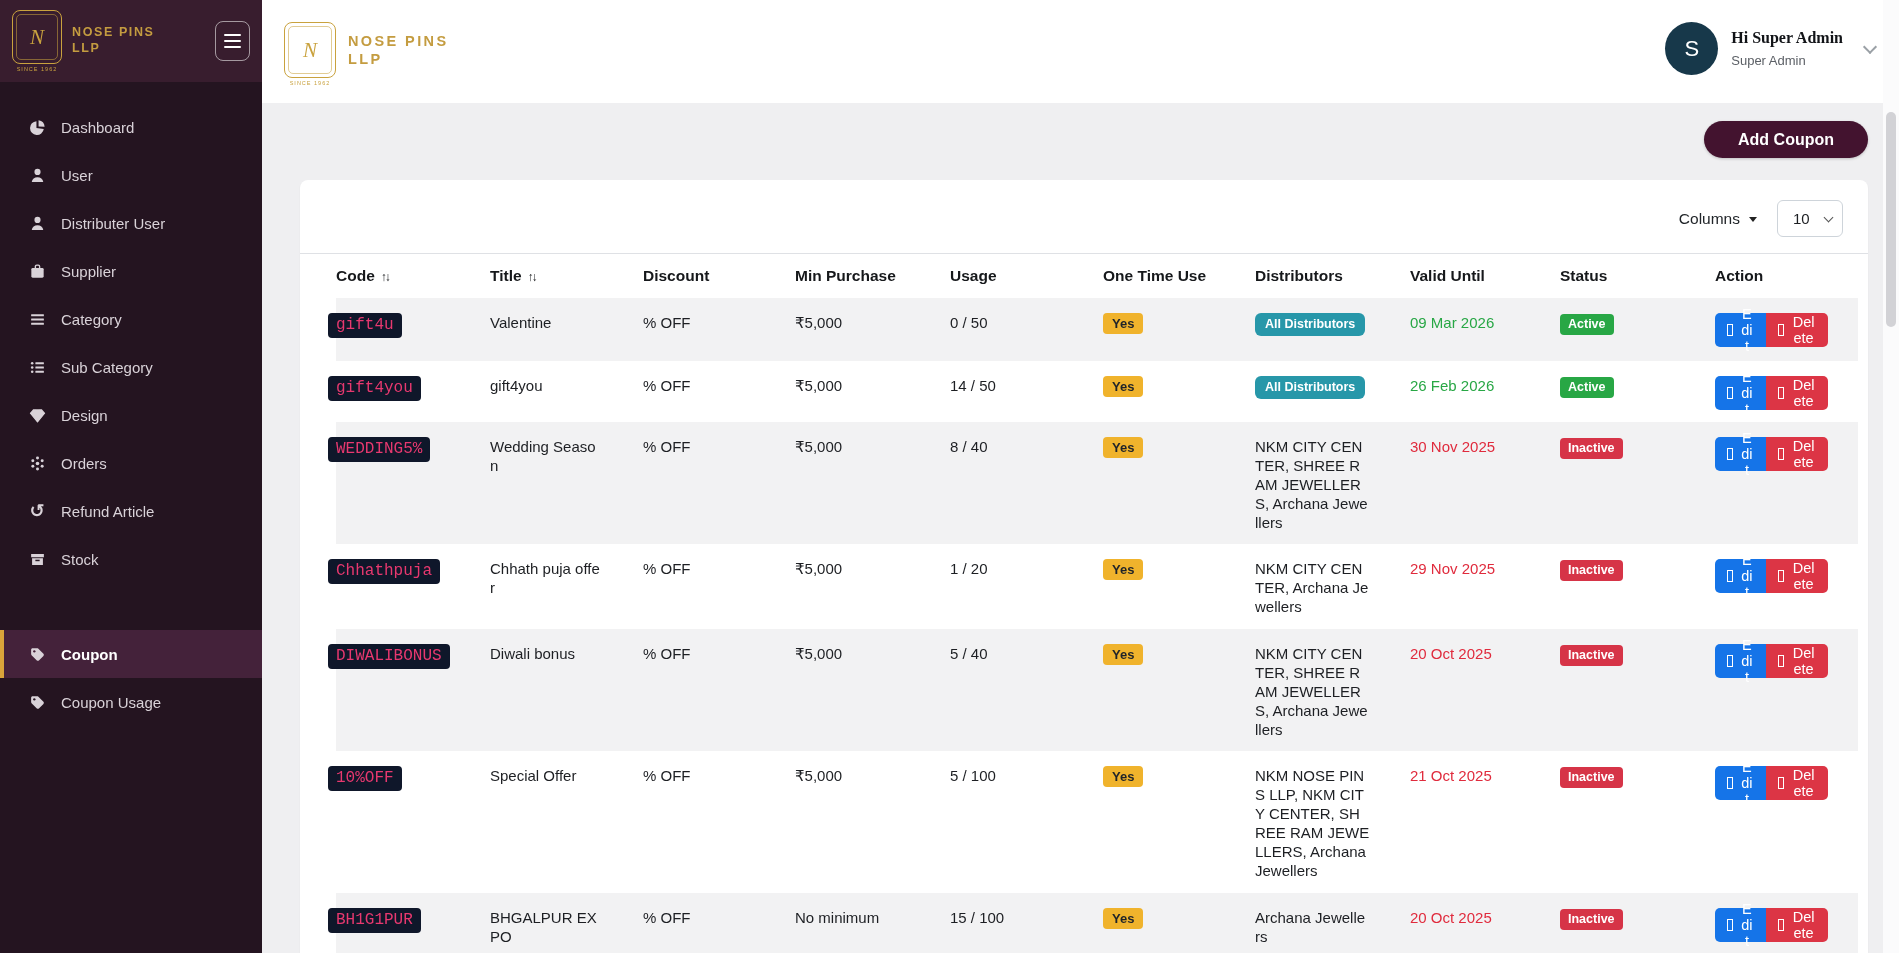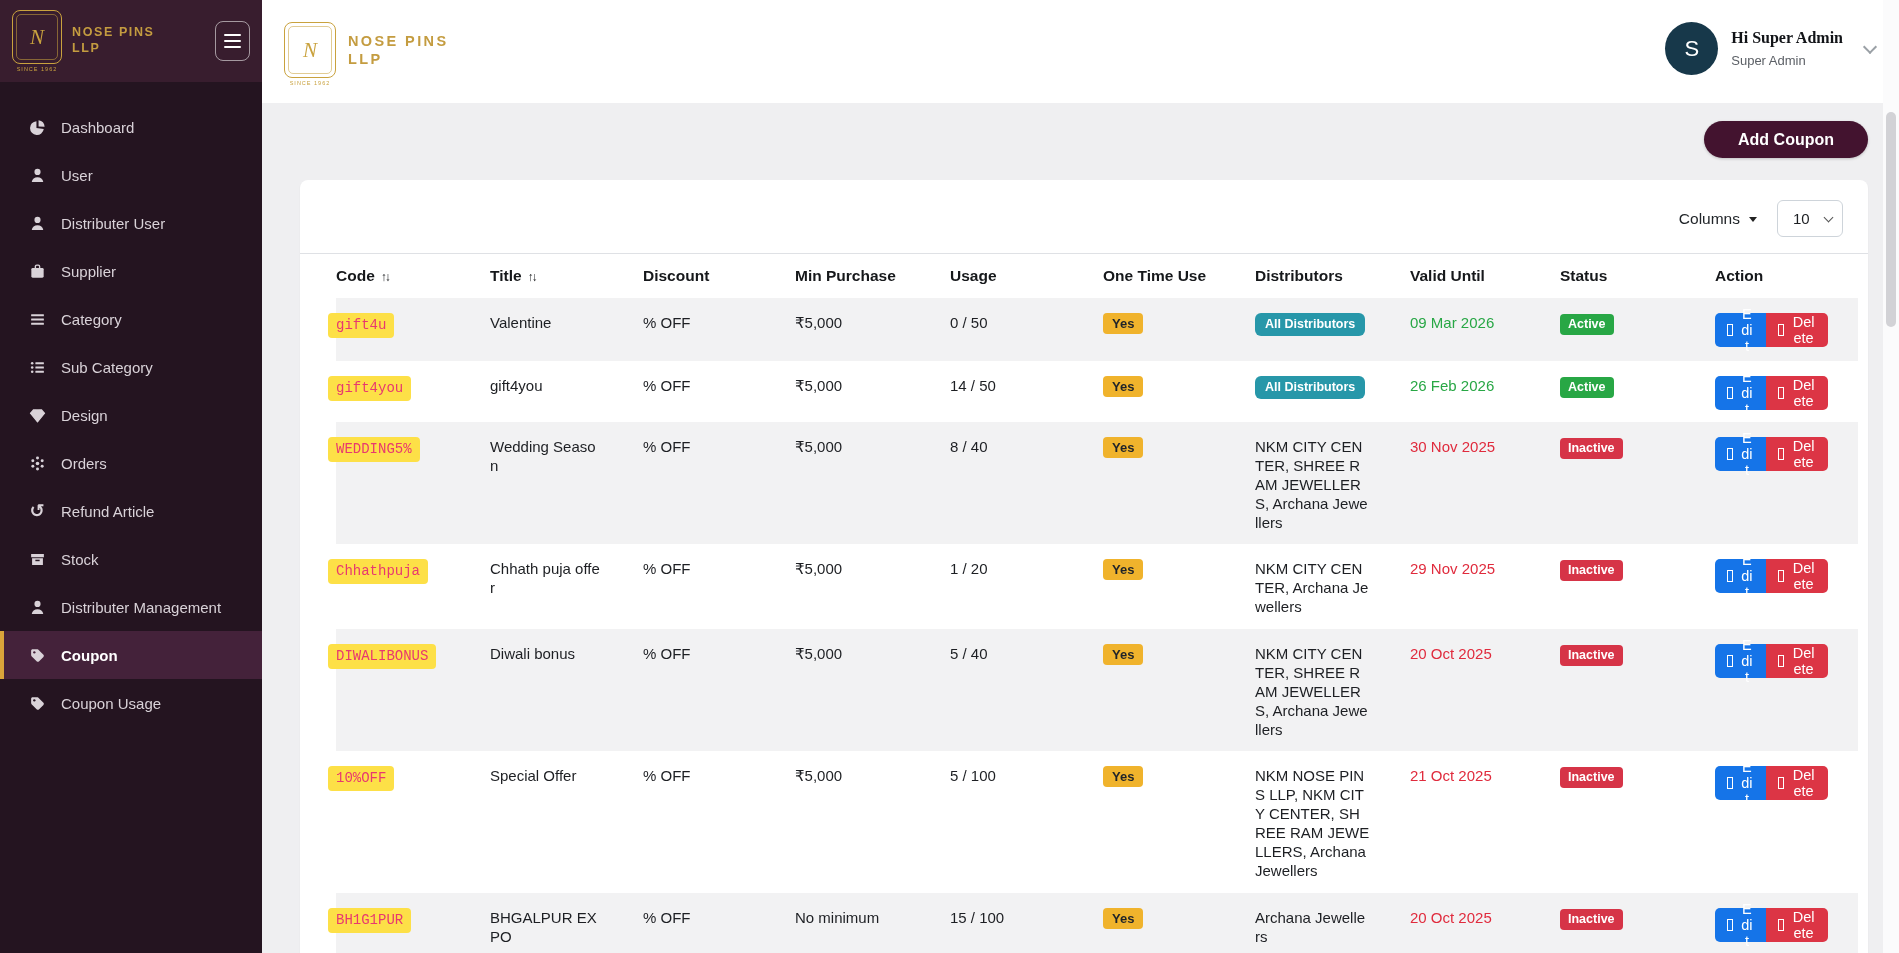--- a/index.html
+++ b/index.html
@@ -15,21 +15,21 @@
   .emblem .mono{font-family:"Liberation Serif","DejaVu Serif",serif;font-style:italic;font-size:21px;color:#c9a23e;}
   .emblem-wrap{display:flex;flex-direction:column;align-items:center;}
   .emblem-tag{font-size:5.5px;color:#c9a23e;letter-spacing:1px;margin-top:2px;white-space:nowrap;}
   .brand-text{margin-left:10px;color:#c49c40;font-weight:bold;font-size:12.5px;letter-spacing:1.6px;line-height:1.25;}
   .burger{margin-left:auto;width:35px;height:40px;border:1px solid rgba(255,255,255,.55);border-radius:8px;background:transparent;display:flex;flex-direction:column;justify-content:center;align-items:center;gap:3.5px;cursor:pointer;}
   .burger i{display:block;width:17px;height:2.5px;background:#fff;border-radius:2px;}
   .nav{padding-top:21px;}
   .nav-item{height:48px;display:flex;align-items:center;padding-left:28px;cursor:pointer;color:#d9d2d8;font-size:15px;}
   .nav-item .nico{width:18px;height:18px;margin-right:15px;display:flex;align-items:center;justify-content:center;color:#d9d2d8;flex:0 0 auto;}
   .nav-item .nico svg{width:17px;height:17px;fill:currentColor;}
-  .nav-item.active{background:#44223a;border-left:4px solid #d9a43a;padding-left:24px;color:#fff;font-weight:bold;}
+  .nav-item.active{background:#44223a;border-left:4px solid #d9a43a;padding-left:24px;color:#fff;font-weight:bold;margin-top:47px;}
   .undo-glyph{font-size:18px;font-weight:bold;line-height:1;}
 
   
   .topbar{position:absolute;left:262px;top:0;width:1637px;height:103px;background:#fff;}
   .topbar .brandbox{position:absolute;left:22px;top:22px;display:flex;align-items:flex-start;}
   .topbar .emblem{width:52px;height:56px;}
   .topbar .brand-text{font-size:14.5px;letter-spacing:2.4px;margin-left:12px;margin-top:10px;}
   .profile{position:absolute;right:24px;top:22px;display:flex;align-items:center;cursor:pointer;}
   .avatar{width:53px;height:53px;border-radius:50%;background:#17384a;color:#fff;display:flex;align-items:center;justify-content:center;font-size:22px;}
   .prof-text{margin-left:13px;}
@@ -51,21 +51,21 @@
   .chev-sm{width:7px;height:7px;border-right:1.8px solid #555;border-bottom:1.8px solid #555;transform:rotate(45deg);margin-top:-3px;}
 
   
   table.coupons{border-collapse:collapse;table-layout:fixed;margin-left:36px;width:1522px;}
   .coupons th{font-size:15.5px;font-weight:bold;color:#16181b;text-align:left;padding:13px 20px 13px 0;white-space:nowrap;}
   .coupons th .sort{font-size:12px;letter-spacing:-2px;margin-left:6px;font-weight:normal;}
   .coupons td{vertical-align:top;font-size:15px;line-height:19px;padding:15px 30px 12px 0;word-break:break-word;}
   .coupons td.wrapcell{word-break:break-all;padding-right:40px;}
   .coupons tbody tr:nth-child(odd){background:#f2f2f3;}
   .r0{height:63px}.r1{height:56px}.r2{height:98px}.r3{height:85px}.r4{height:105px}.r5{height:142px}.r6{height:70px}
-  .code-chip{font-family:"Liberation Mono","DejaVu Sans Mono",monospace;font-size:14px;color:#e8386f;background:#fde047;border-radius:4px;padding:3px 8px;margin-left:-8px;display:inline-block;text-align:right;}
+  .code-chip{font-family:"Liberation Mono","DejaVu Sans Mono",monospace;font-size:16px;color:#e8386f;background:#0f172a;border-radius:4px;padding:3px 8px;margin-left:-8px;display:inline-block;text-align:right;}
   .badge{display:inline-block;font-weight:bold;border-radius:4px;line-height:1;}
   .badge.yes{background:#f0b32c;color:#1f2329;font-size:13px;padding:4px 9px;}
   .badge.teal{background:#2797a9;color:#fff;font-size:12.5px;padding:5px 10px;border-radius:6px;}
   .badge.st-active{background:#28a745;color:#fff;font-size:12.5px;padding:4px 8px;}
   .badge.st-inactive{background:#d63447;color:#fff;font-size:12.5px;padding:4px 8px;}
   td.date-green{color:#28a745;}
   td.date-red{color:#e02b3d;}
   .btn-group{display:inline-flex;}
   .btn{display:inline-flex;align-items:center;border:none;color:#fff;font-size:14.5px;font-family:inherit;padding:0 12px;height:34px;cursor:pointer;}
   .btn .glyph-box{width:9px;height:12px;border:1.5px solid #fff;display:inline-block;margin-right:7px;}
@@ -193,29 +193,20 @@
       </div>
       <div class="nav-item">
         <span class="nico">
             <svg viewBox="0 0 16 16">
               <path d="M2 2.8h12v3.1H2z"></path>
               <path d="M2.9 6.8h10.2v6.4H2.9z"></path>
               <rect x="6" y="8.2" width="4" height="1.4" fill="#241420"></rect>
             </svg>
           </span>
         <span>Stock</span>
-      </div>
-      <div class="nav-item">
-        <span class="nico">
-            <svg viewBox="0 0 16 16">
-              <circle cx="8" cy="4.6" r="2.9"></circle>
-              <path d="M2.6 14.2c.3-3.1 2.6-4.6 5.4-4.6s5.1 1.5 5.4 4.6z"></path>
-            </svg>
-          </span>
-        <span>Distributer Management</span>
       </div>
       <div class="nav-item active">
         <span class="nico">
             <svg viewBox="0 0 16 16">
               <path d="M2 7.6V3.4C2 2.6 2.6 2 3.4 2h4.2c.4 0 .7.1 1 .4l5 5c.5.5.5 1.4 0 1.9l-4.3 4.3c-.5.5-1.4.5-1.9 0l-5-5c-.3-.3-.4-.6-.4-1z"></path>
               <circle cx="5" cy="5" r="1.1" fill="#44223a"></circle>
             </svg>
           </span>
         <span>Coupon</span>
       </div>

